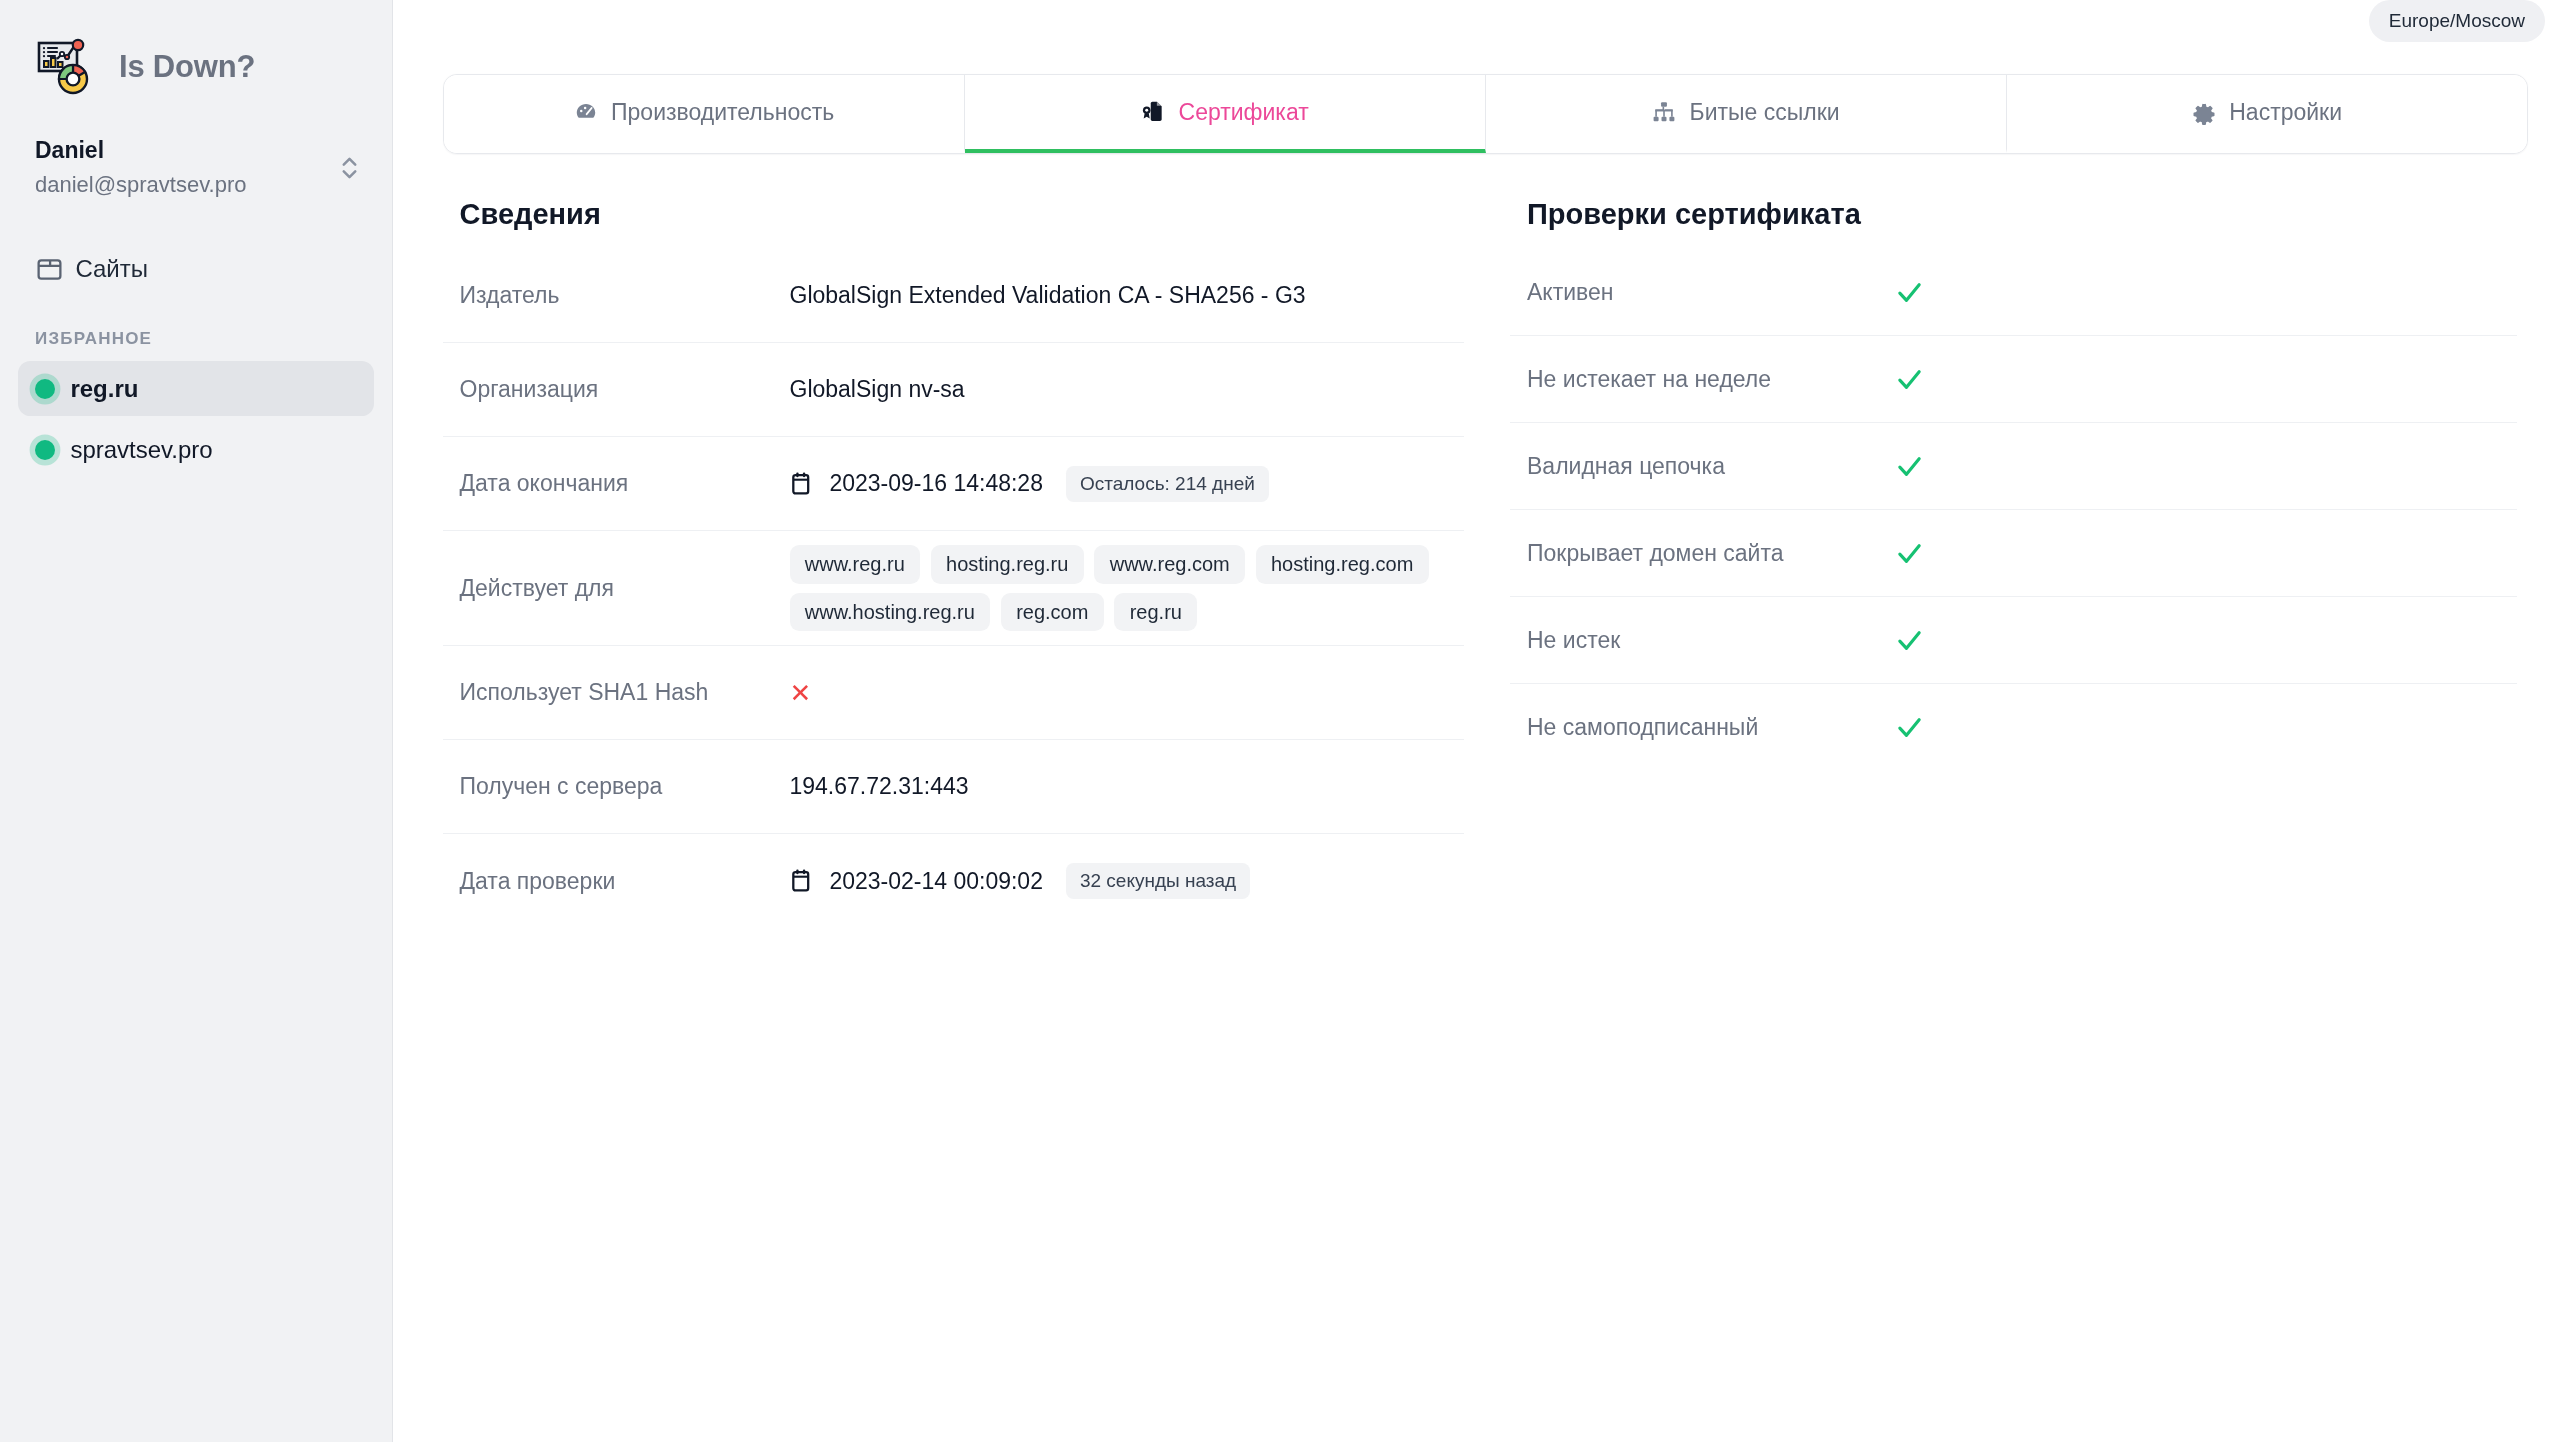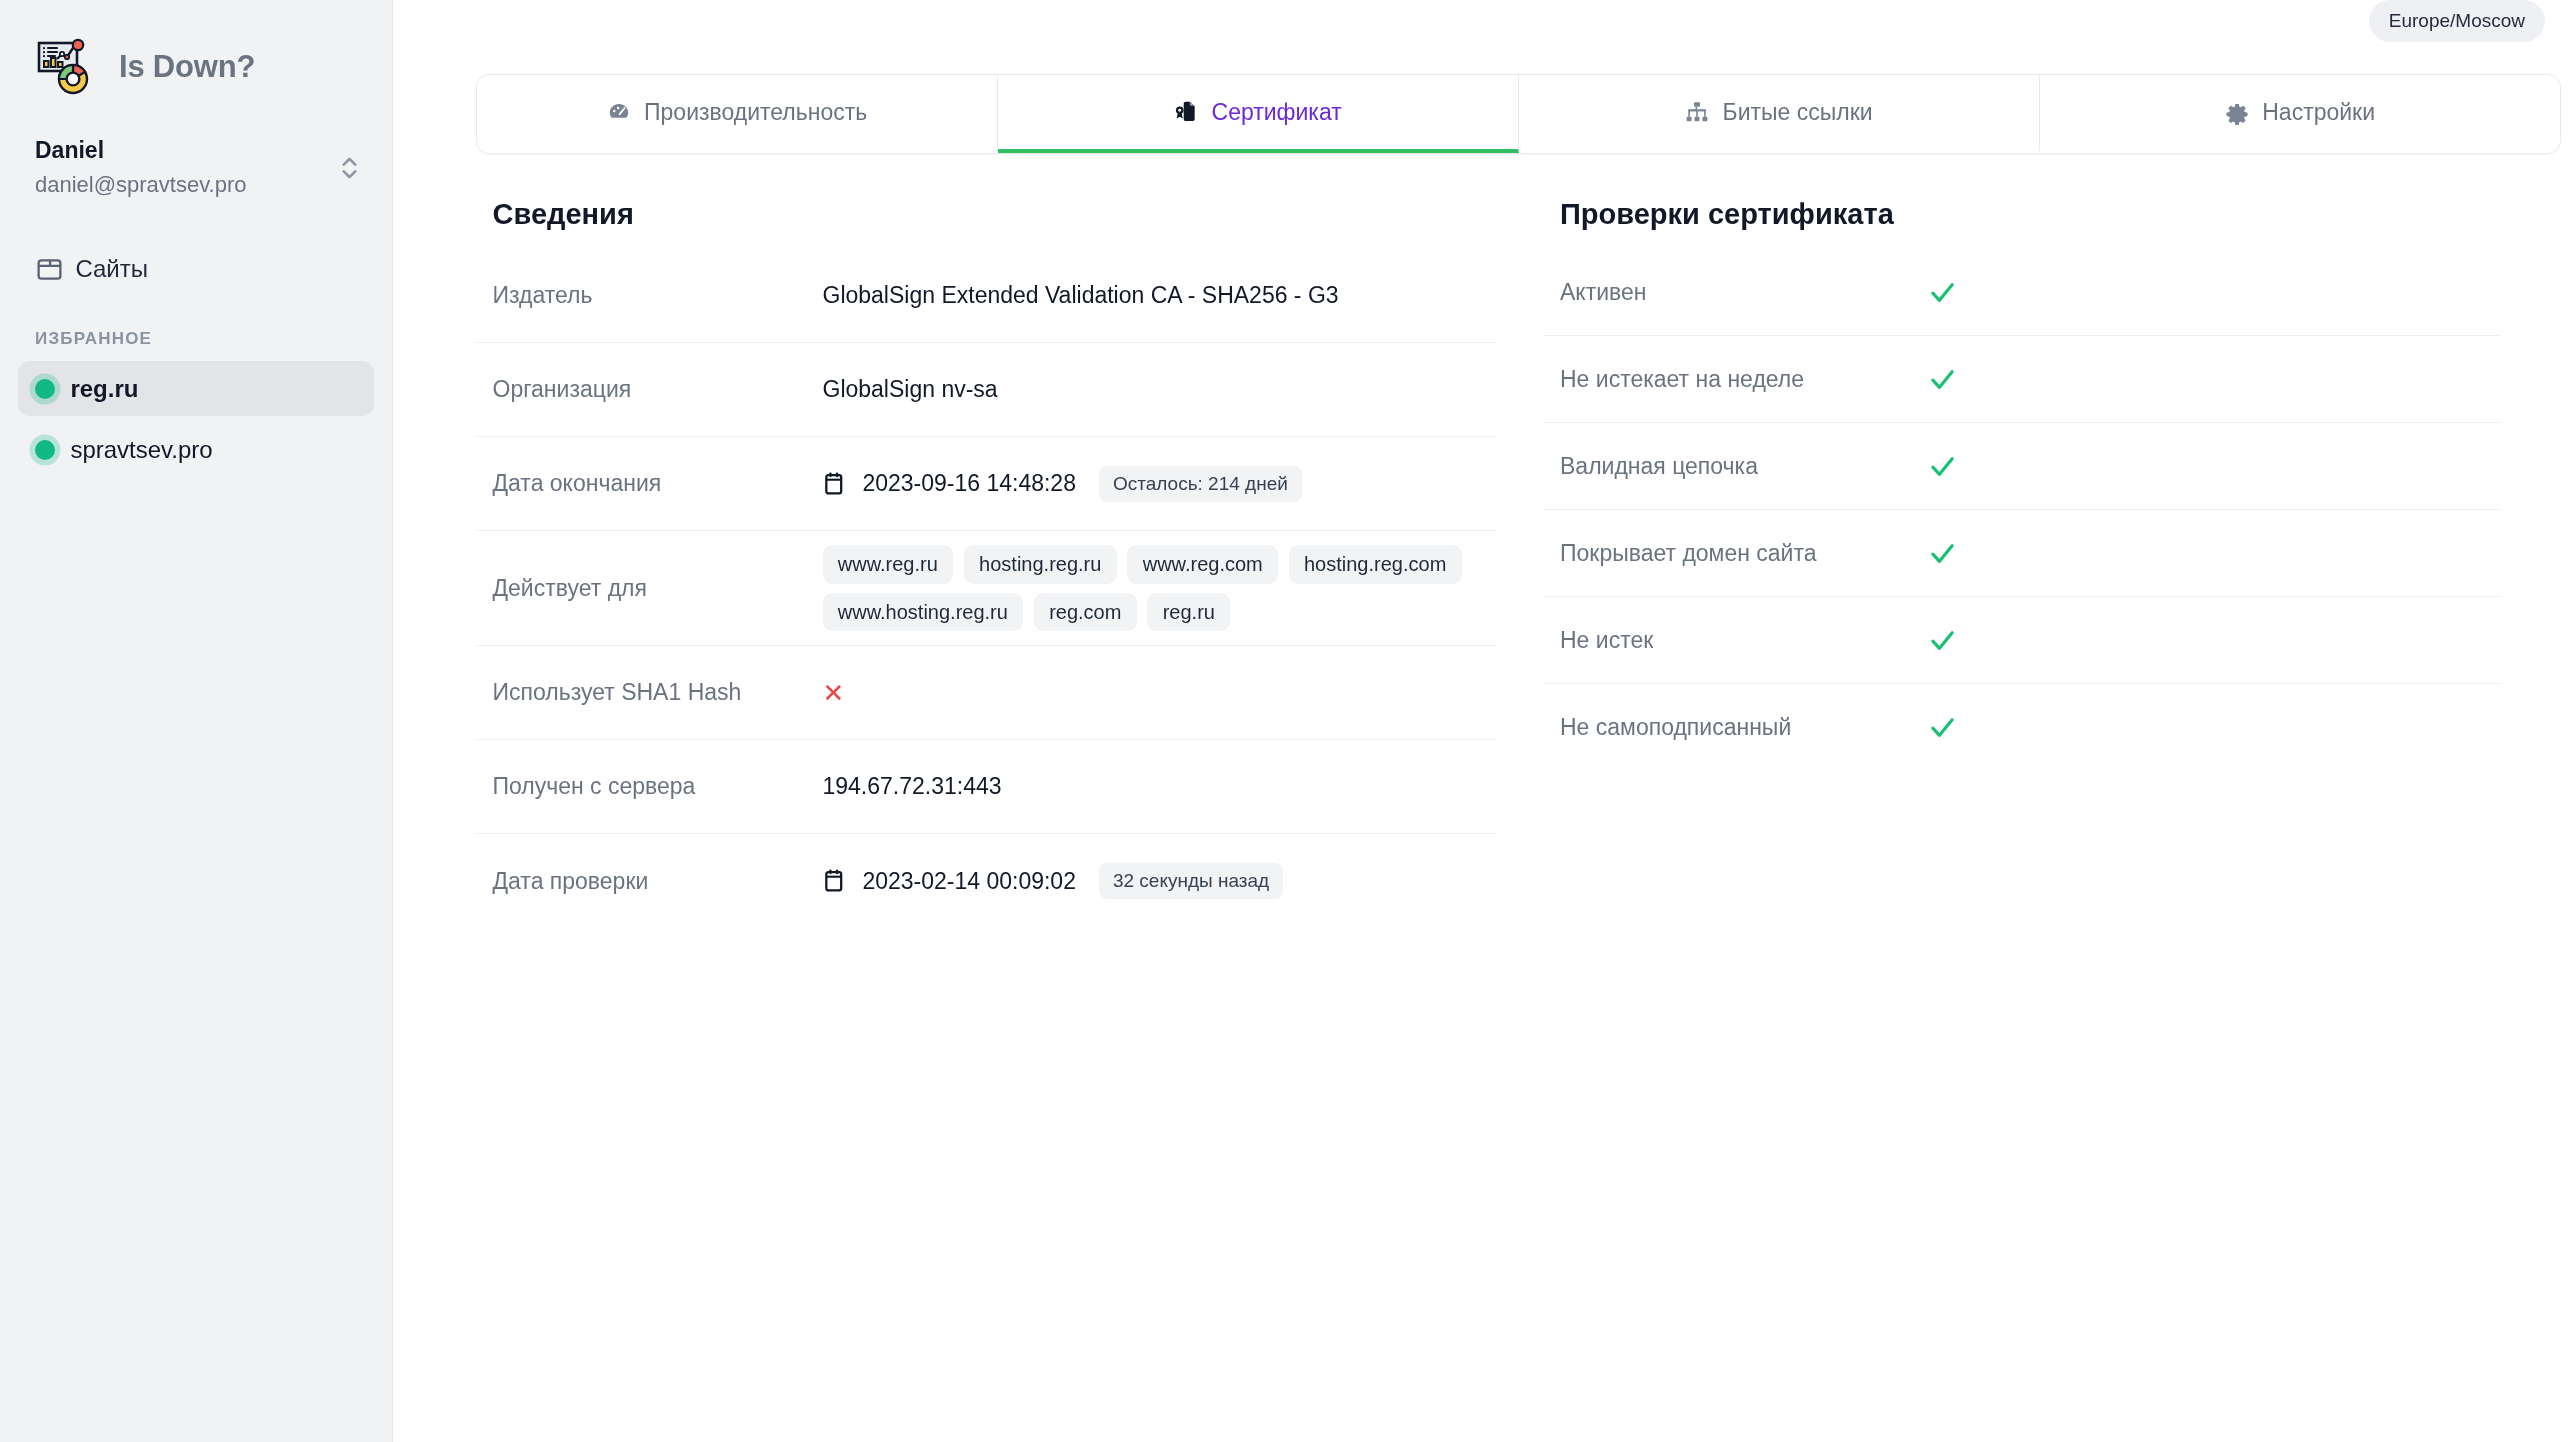--- a/index.html
+++ b/index.html
@@ -79,42 +79,42 @@
   .topbar {
     height: 74px; display: flex; align-items: flex-start; justify-content: flex-end;
     padding: 0 31px 0 0;
   }
   .tz-badge {
     background: #eff0f3; color: #1f2937;
     font-size: 19px; font-weight: 400;
     border-radius: 766px; padding: 10px 20px;
   }
 
-  .content { padding: 0 44px; margin-left: 17px; }
+  .content { padding: 0 28px; }
 
   
   .tabs {
     display: flex; width: 2085px; margin-left: 21.5px;
     background: #ffffff;
     border: 1.5px solid #e7e9ed;
     border-radius: 14px;
     overflow: hidden;
     box-shadow: 0 0.8px 1.5px rgba(16,24,40,0.04);
   }
   .tab {
     flex: 1 1 0; height: 78px;
     display: flex; align-items: center; justify-content: center; gap: 12.3px;
     font-size: 23px; color: #6b7280; font-weight: 400;
     border-right: 1.5px solid #e7e9ed;
     border-bottom: 4.6px solid transparent;
     background: #fff; cursor: pointer; position: relative;
   }
   .tab:last-child { border-right: none; }
   .tab .tab-icon { width: 26px; height: 26px; flex: 0 0 26px; color: #7b8494; display:block; }
-  .tab.active { color: #6d28d9; font-weight: 400; border-bottom-color: #2fbf60; }
+  .tab.active { color: #ec4899; font-weight: 400; border-bottom-color: #2fbf60; }
   .tab.active .tab-icon { color: #111827; }
 
   
   .panels { display: flex; margin-top: 44px; }
   .panel-left { width: 1043px; flex: 0 0 1043px; padding-left: 21.5px; }
   .panel-right { flex: 1 1 auto; padding-left: 46px; padding-right: 31px; }
 
   .panel-title {
     font-size: 29px; font-weight: 700; color: #111827;
     margin-bottom: 18.4px; padding-left: 17px;

